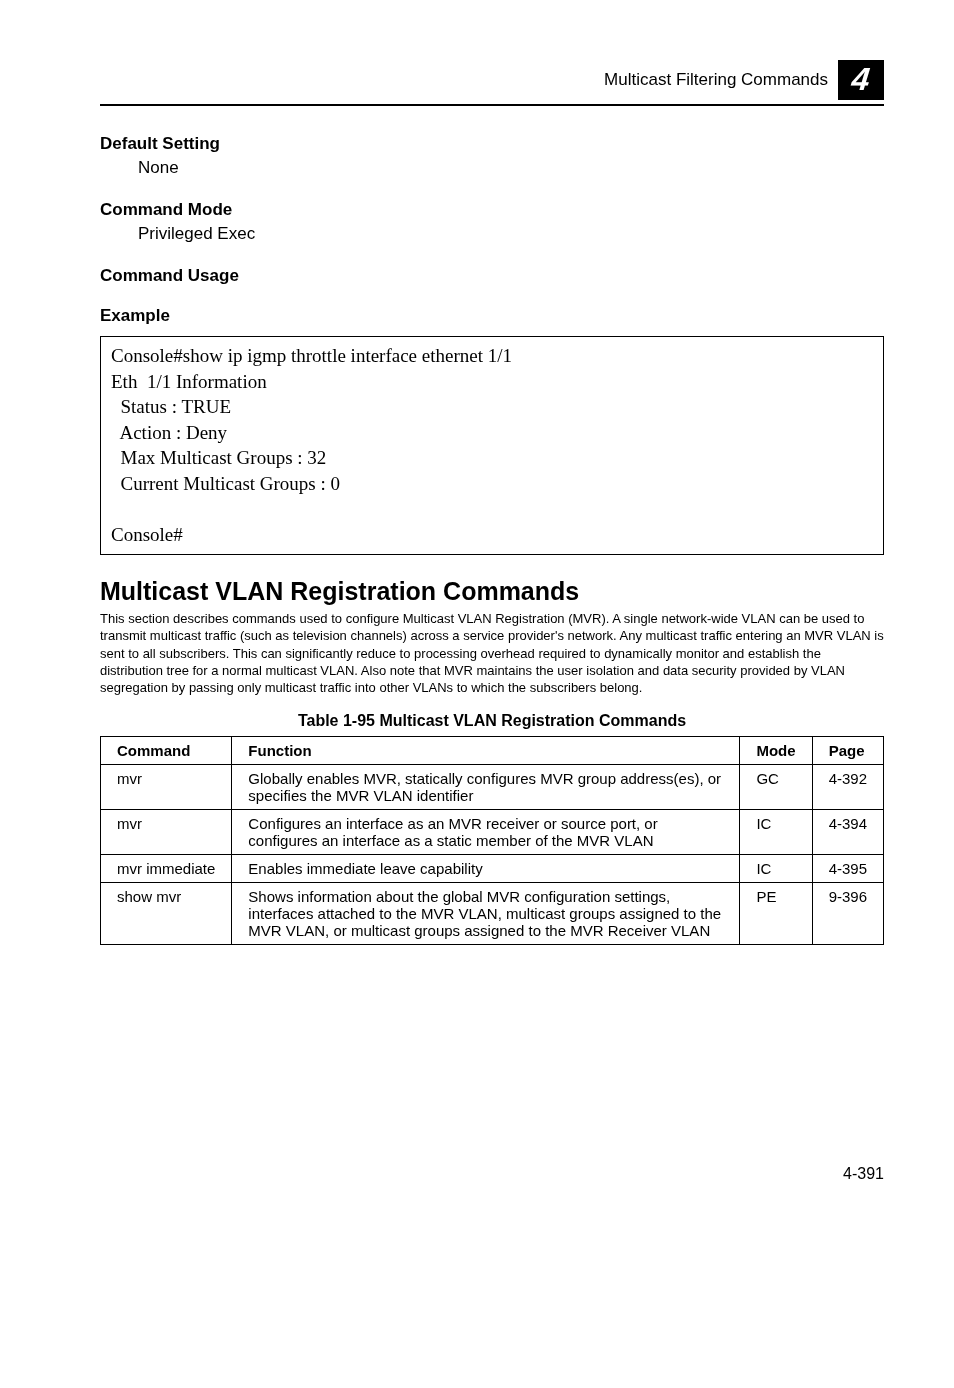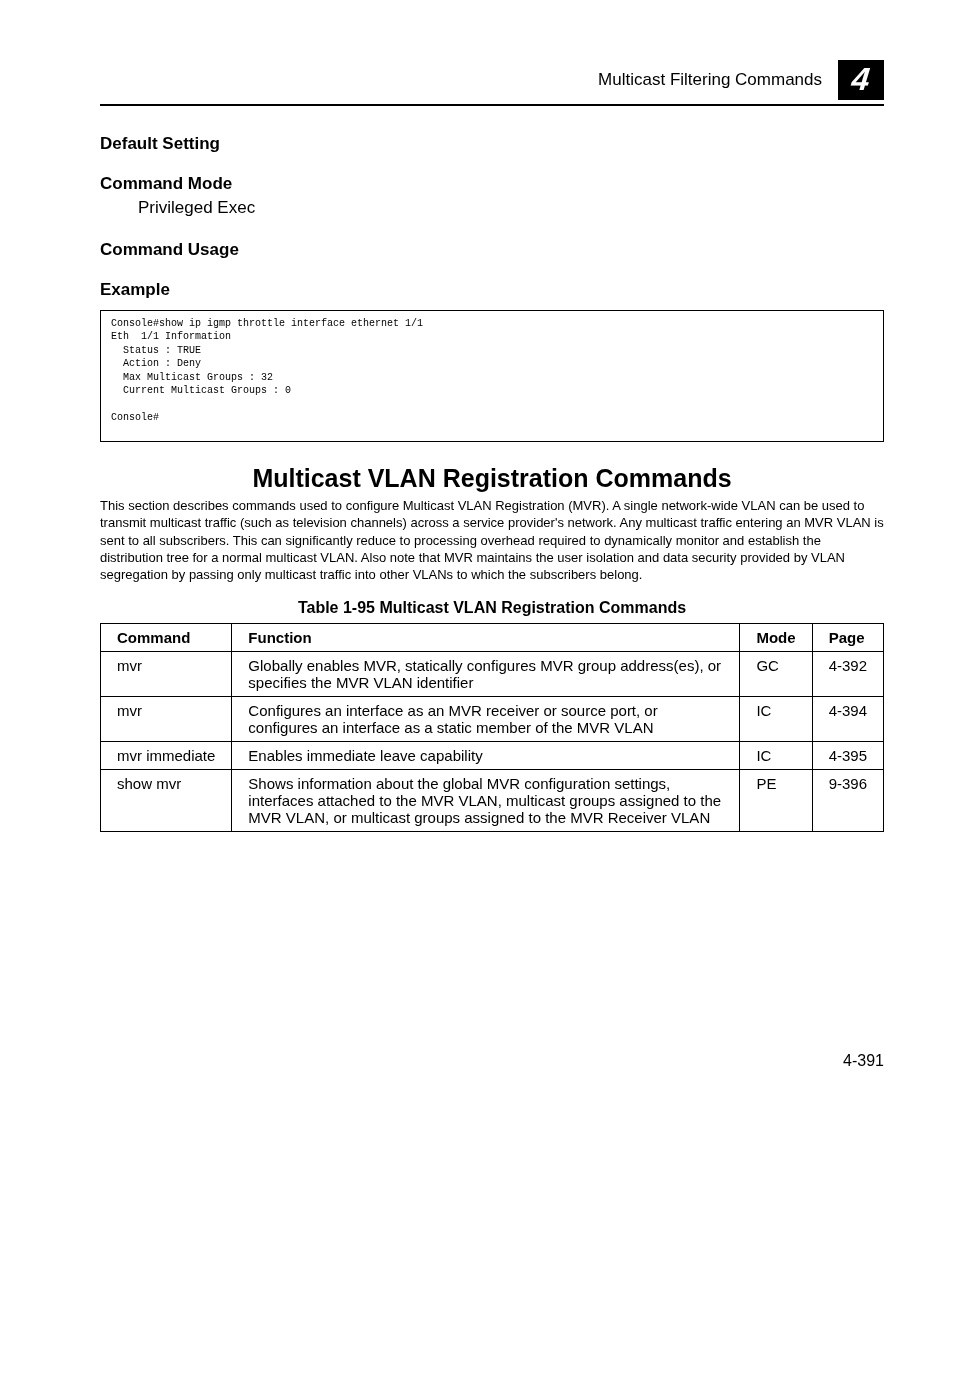--- a/index.html
+++ b/index.html
@@ -10,21 +10,21 @@
       color: #000;
       width: 954px;
     }
     .page {
       padding: 60px 70px 40px 100px;
     }
     .hdr-line {
       display: flex;
       justify-content: flex-end;
       align-items: center;
-      gap: 16px;
+      gap: 10px;
       margin-bottom: 4px;
     }
     .hdr-text {
       font-size: 17px;
     }
     .badge {
       width: 46px;
       height: 40px;
       background: #000;
       display: flex;
@@ -56,35 +56,34 @@
     }
     .sect-body {
       font-size: 17px;
       margin-left: 38px;
       margin-bottom: 6px;
       line-height: 1.35;
     }
 
     .code-block {
       border: 1px solid #000;
-      font-family: Liberation Mono, monospace;
-      font-size: 10px;
-      padding: 6px 10px 16px 10px;
+      font-family: Liberation Serif, serif;
+      font-size: 19px;
+      padding: 6px 10px 6px 10px;
       white-space: pre;
       margin-top: 10px;
       margin-bottom: 22px;
       line-height: 1.35;
     }
 
     h2.heading2 {
       font-family: Arial, Helvetica, sans-serif;
       font-size: 25px;
       font-weight: bold;
       margin: 14px 0 4px 0;
-      text-align: center;
     }
     .para {
       font-size: 13px;
       line-height: 1.33;
       margin: 0 0 16px 0;
     }
 
     .table-caption {
       text-align: center;
       font-weight: bold;
@@ -129,20 +128,21 @@
 
   <div class="hdr-line">
     <span class="hdr-text">Multicast Filtering Commands</span>
     <span class="badge">
       <span class="badge-num">4</span>
     </span>
   </div>
   <div class="rule"></div>
 
   <div class="sect-title">Default Setting</div>
+  <div class="sect-body">None</div>
 
   <div class="sect-title">Command Mode</div>
   <div class="sect-body">Privileged Exec</div>
 
   <div class="sect-title">Command Usage</div>
 
   <div class="sect-title">Example</div>
 
   <div class="code-block">Console#show ip igmp throttle interface ethernet 1/1
 Eth  1/1 Information

